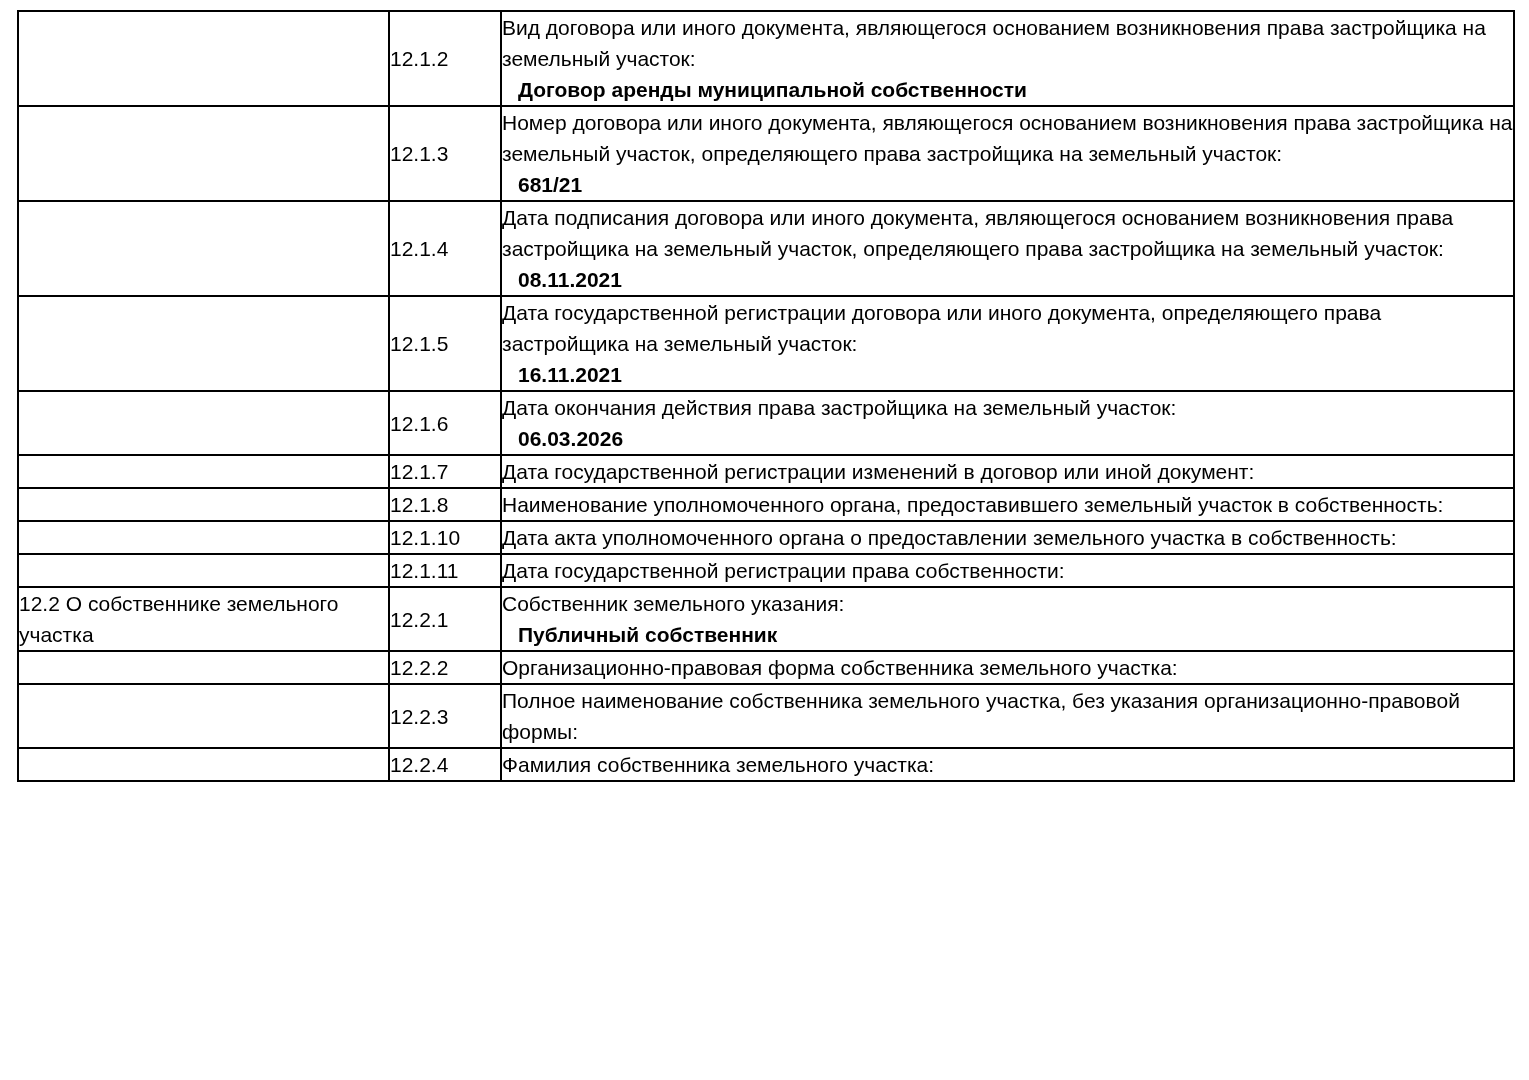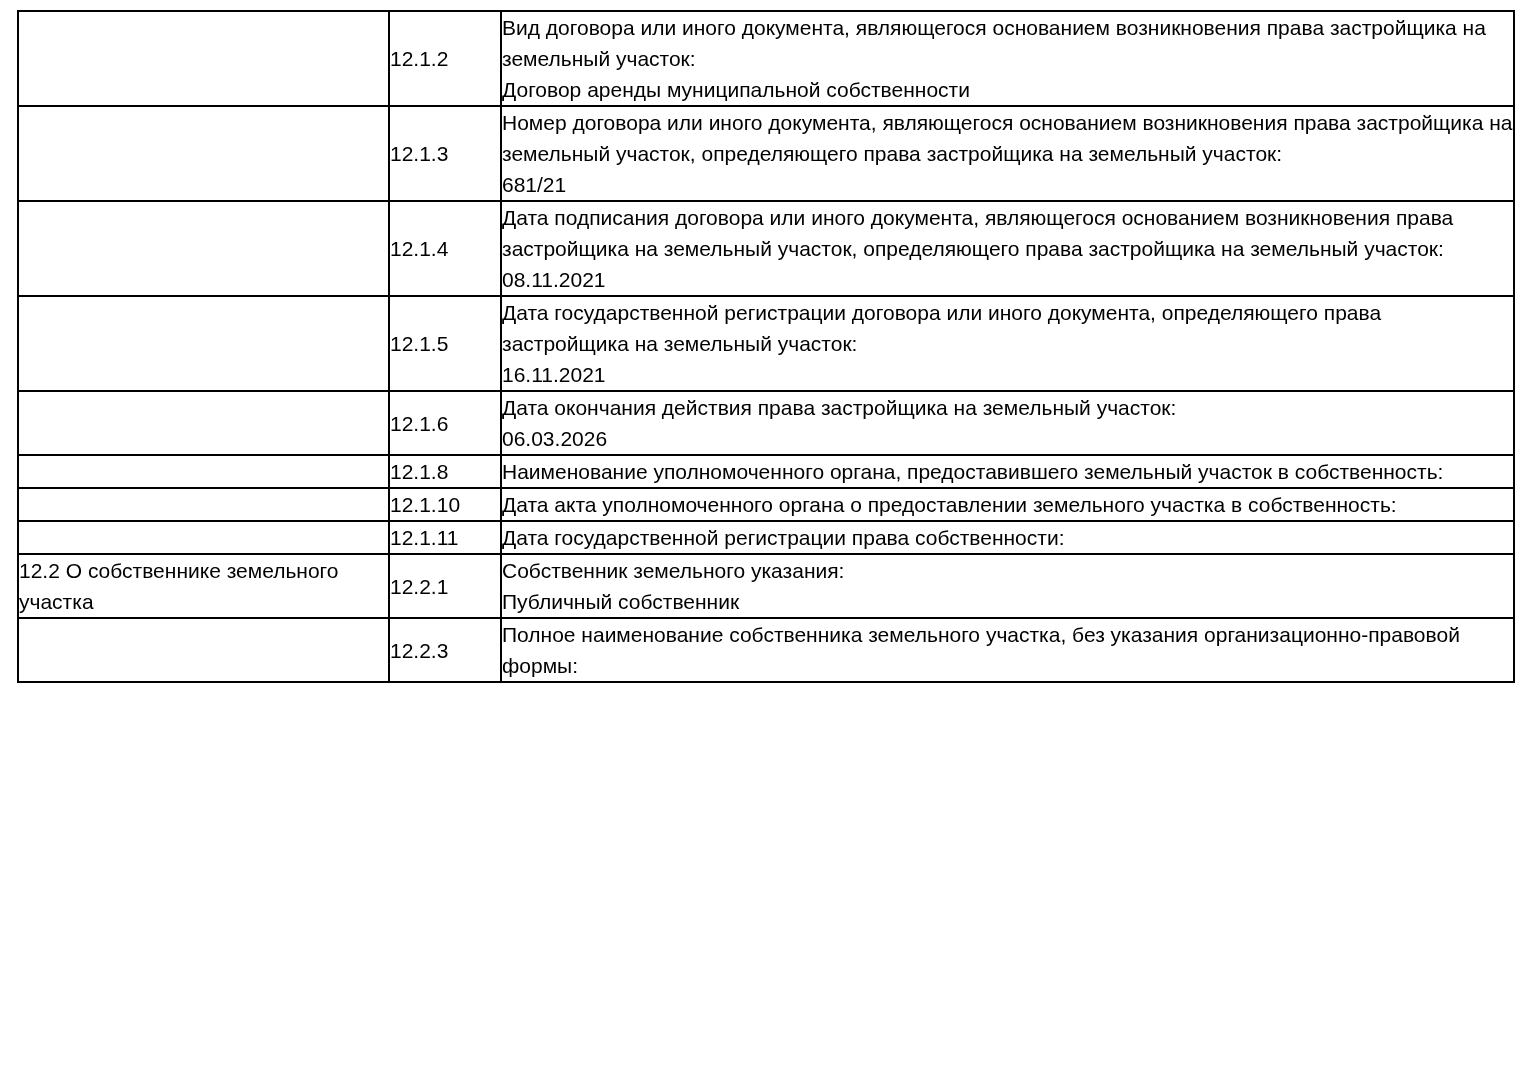--- a/index.html
+++ b/index.html
@@ -44,21 +44,21 @@
   td.col-code {
     vertical-align: middle;
     padding: 1px 4px 1px 7px;
   }
   td.col-desc {
     vertical-align: top;
     padding: 1px 16px 1px 4px;
     margin-left: 33px;
   }
   .field-label { font-weight: normal; }
-  .field-value { font-weight: normal; }
+  .field-value { font-weight: bold; padding-left: 16px; }
 </style>
 </head>
 <body>
 
 <div class="page">
   <table class="decl">
     <colgroup>
       <col class="c-section">
       <col class="c-code">
       <col class="c-desc">
@@ -99,20 +99,27 @@
         <tr>
           <td class="col-section"></td>
           <td class="col-code">12.1.6</td>
           <td class="col-desc">
             <div class="field-label">Дата окончания действия права застройщика на земельный участок:</div>
             <div class="field-value">06.03.2026</div>
           </td>
         </tr>
         <tr>
           <td class="col-section"></td>
+          <td class="col-code">12.1.7</td>
+          <td class="col-desc">
+            <div class="field-label">Дата государственной регистрации изменений в договор или иной документ:</div>
+          </td>
+        </tr>
+        <tr>
+          <td class="col-section"></td>
           <td class="col-code">12.1.8</td>
           <td class="col-desc">
             <div class="field-label">Наименование уполномоченного органа, предоставившего земельный участок в собственность:</div>
           </td>
         </tr>
         <tr>
           <td class="col-section"></td>
           <td class="col-code">12.1.10</td>
           <td class="col-desc">
             <div class="field-label">Дата акта уполномоченного органа о предоставлении земельного участка в собственность:</div>
@@ -128,20 +135,34 @@
         <tr>
           <td class="col-section">12.2 О собственнике земельного участка</td>
           <td class="col-code">12.2.1</td>
           <td class="col-desc">
             <div class="field-label">Собственник земельного указания:</div>
             <div class="field-value">Публичный собственник</div>
           </td>
         </tr>
         <tr>
           <td class="col-section"></td>
+          <td class="col-code">12.2.2</td>
+          <td class="col-desc">
+            <div class="field-label">Организационно-правовая форма собственника земельного участка:</div>
+          </td>
+        </tr>
+        <tr>
+          <td class="col-section"></td>
           <td class="col-code">12.2.3</td>
           <td class="col-desc">
             <div class="field-label">Полное наименование собственника земельного участка, без указания организационно-правовой формы:</div>
+          </td>
+        </tr>
+        <tr>
+          <td class="col-section"></td>
+          <td class="col-code">12.2.4</td>
+          <td class="col-desc">
+            <div class="field-label">Фамилия собственника земельного участка:</div>
           </td>
         </tr>
       </tbody>
   </table>
 </div>
 
 </body></html>

